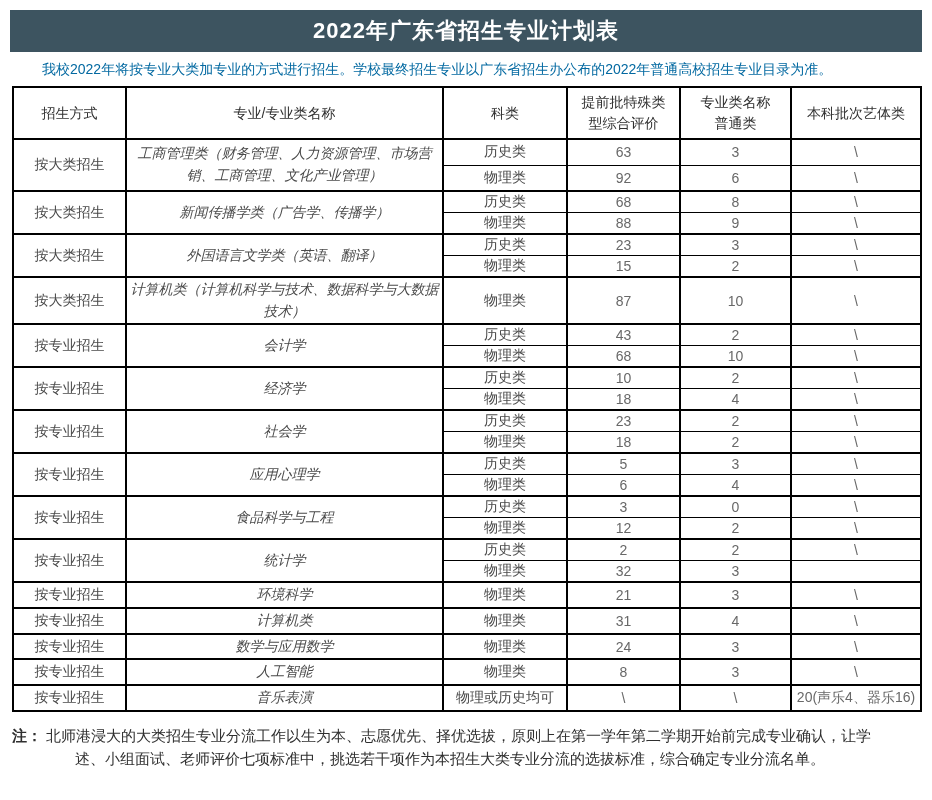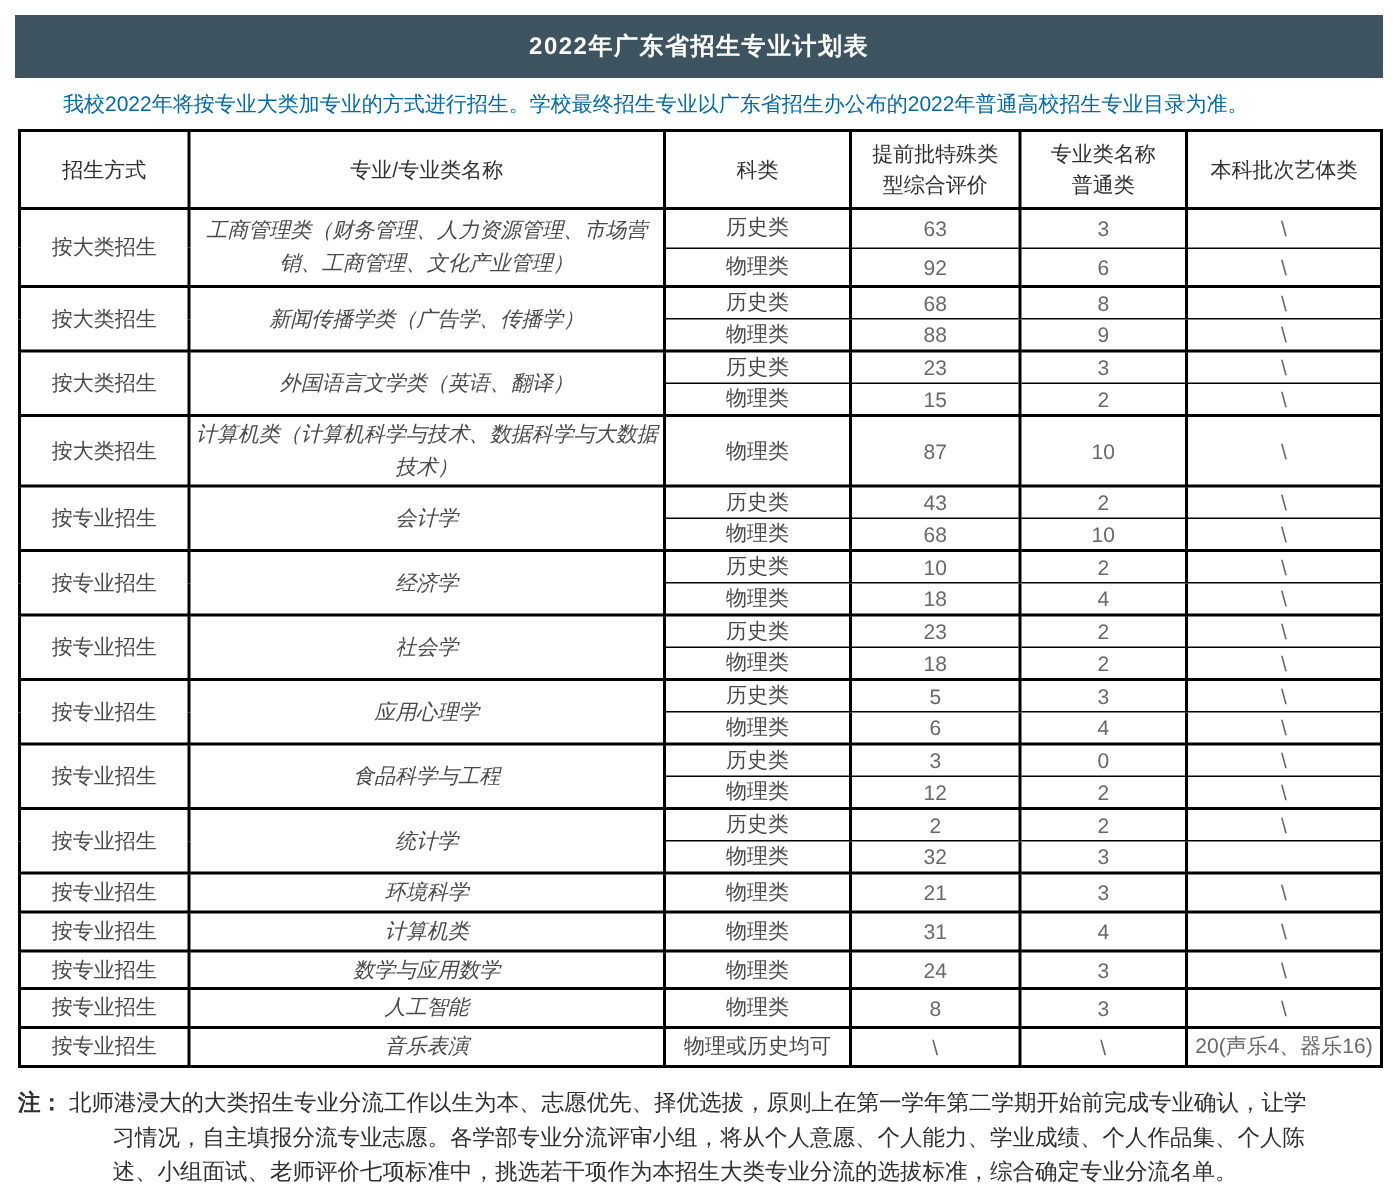--- a/index.html
+++ b/index.html
@@ -1,21 +1,21 @@
 <!DOCTYPE html>
 <html><head>
 <meta charset="utf-8">
 <style>
   html,body{margin:0;padding:0;background:#ffffff;
     font-family:"Liberation Sans",sans-serif;color:#3a3a3a;}
   body{width:932px;height:800px;overflow:hidden;}
 
   .title-bar{margin:10px 10px 0 10px;height:42px;display:flex;
     align-items:center;justify-content:center;}
-  .title-bar h1{margin:0;font-size:16px;font-weight:bold;color:#ffffff;
+  .title-bar h1{margin:0;font-size:22px;font-weight:bold;color:#ffffff;
     letter-spacing:1px;}
 
   .intro{margin:9px 2px 7px 14px;font-size:14px;color:#0369a1;
     text-indent:2em;white-space:nowrap;}
 
   table.plan{border-collapse:collapse;margin-left:12px;width:908px;
     table-layout:fixed;font-size:14px;border-radius:14px;}
   .plan th,.plan td{border:2px solid #000;text-align:center;
     vertical-align:middle;padding:1px 3px;overflow:hidden;}
   .plan th{font-weight:normal;color:#2f2f2f;height:48px;
@@ -242,15 +242,14 @@
         <td class="data num">\</td>
         <td class="data num">20(声乐4、器乐16)</td>
       </tr>
     </tbody>
 </table>
 
 <div class="note">
   <div class="line">
     <span class="label">注：</span><span>北师港浸大的大类招生专业分流工作以生为本、志愿优先、择优选拔，原则上在第一学年第二学期开始前完成专业确认，让学</span>
   </div>
-  <div class="line cont">习情况，自主填报分流专业志愿。各学部专业分流评审小组，将从个人意愿、个人能力、学业成绩、个人作品集、个人陈</div>
   <div class="line cont">述、小组面试、老师评价七项标准中，挑选若干项作为本招生大类专业分流的选拔标准，综合确定专业分流名单。</div>
 </div>
 
 </body></html>

